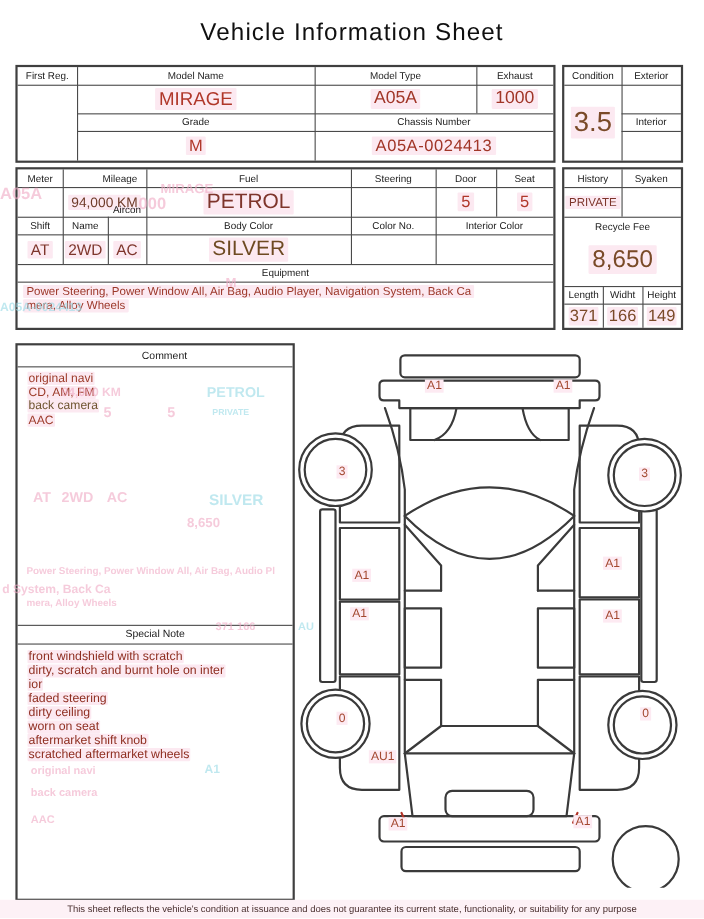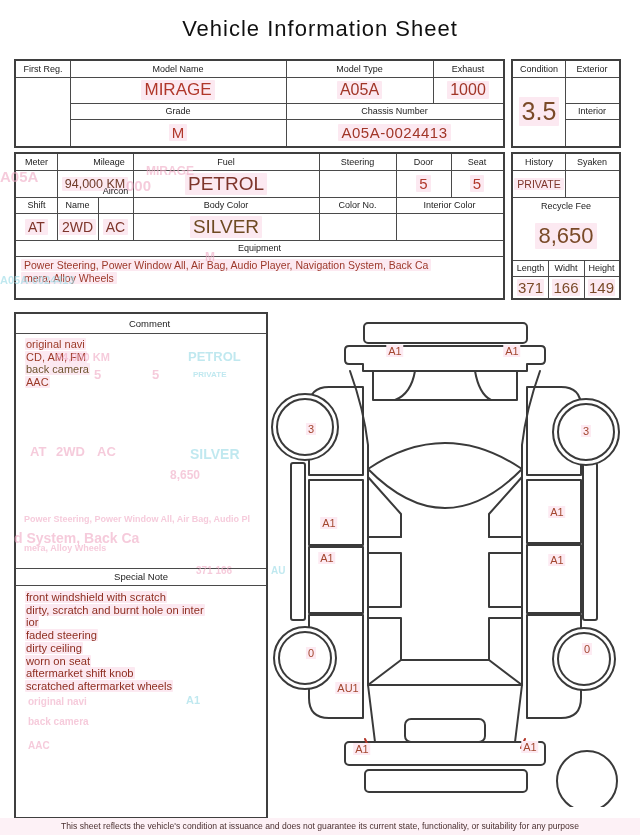--- a/index.html
+++ b/index.html
@@ -323,21 +323,21 @@
       <span class="ghost cyan" style="left: 188px; top: 349px; font-size: 13px;">PETROL</span>
       <span class="ghost pink" style="left: 94px; top: 367px; font-size: 13px;">5</span>
       <span class="ghost pink" style="left: 152px; top: 367px; font-size: 13px;">5</span>
       <span class="ghost cyan" style="left: 193px; top: 370px; font-size: 8px;">PRIVATE</span>
       <span class="ghost pink" style="left: 30px; top: 444px; font-size: 13px;">AT</span>
       <span class="ghost pink" style="left: 56px; top: 444px; font-size: 13px;">2WD</span>
       <span class="ghost pink" style="left: 97px; top: 444px; font-size: 13px;">AC</span>
       <span class="ghost cyan" style="left: 190px; top: 446px; font-size: 14px;">SILVER</span>
       <span class="ghost pink" style="left: 170px; top: 468px; font-size: 12px;">8,650</span>
       <span class="ghost pink" style="left: 24px; top: 514px; font-size: 9px;">Power Steering, Power Window All, Air Bag, Audio Pl</span>
-      <span class="ghost pink" style="left: 14px; top: 530px; font-size: 14px;">d System, Back Ca</span>
+      <span class="ghost pink" style="left: 2px; top: 530px; font-size: 11px;">d System, Back Ca</span>
       <span class="ghost pink" style="left: 24px; top: 543px; font-size: 9px;">mera, Alloy Wheels</span>
       <span class="ghost pink" style="left: 196px; top: 565px; font-size: 10px;">371  166</span>
       <span class="ghost cyan" style="left: 271px; top: 565px; font-size: 10px;">AU</span>
       <span class="ghost pink" style="left: 28px; top: 696px; font-size: 10px;">original navi</span>
       <span class="ghost cyan" style="left: 186px; top: 694px; font-size: 11px;">A1</span>
       <span class="ghost pink" style="left: 28px; top: 716px; font-size: 10px;">back camera</span>
       <span class="ghost pink" style="left: 28px; top: 740px; font-size: 10px;">AAC</span>
     </div>
 </div>
 

